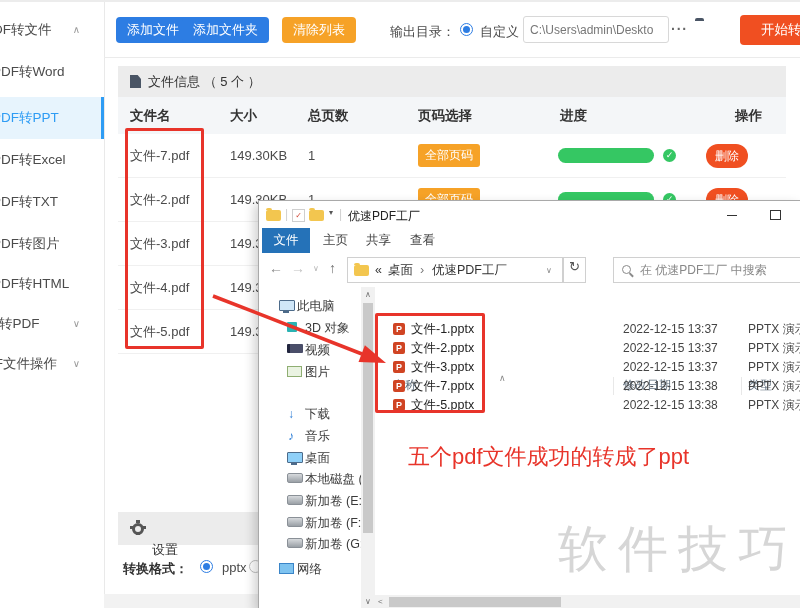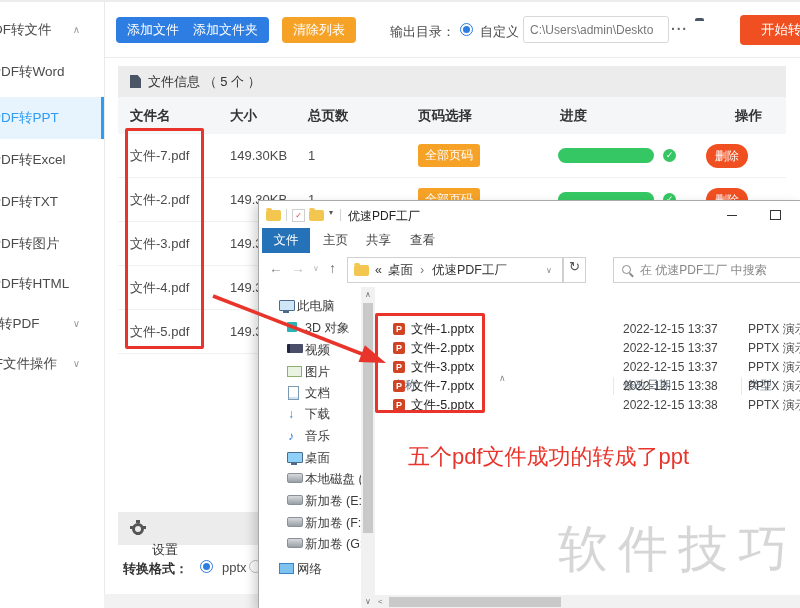--- a/index.html
+++ b/index.html
@@ -305,24 +305,20 @@
           <span class="tl" style="left:46px">3D 对象</span>
         </div>
       <div class="tree-item" style="top:53px">
           <span class="ti ic-video" style="left:28px"></span>
           <span class="tl" style="left:46px">视频</span>
         </div>
       <div class="tree-item" style="top:75px">
           <span class="ti ic-image" style="left:28px"></span>
           <span class="tl" style="left:46px">图片</span>
         </div>
-      <div class="tree-item" style="top:96px">
-          <span class="ti ic-doc" style="left:29px;top:3px"></span>
-          <span class="tl" style="left:46px">文档</span>
-        </div>
       <div class="tree-item" style="top:117px">
           <span class="ti ic-glyph" style="left:29px">↓</span>
           <span class="tl" style="left:46px">下载</span>
         </div>
       <div class="tree-item" style="top:139px">
           <span class="ti ic-glyph" style="left:29px">♪</span>
           <span class="tl" style="left:46px">音乐</span>
         </div>
       <div class="tree-item" style="top:161px">
           <span class="ti ic-pc" style="left:28px;background:#8fd0f8"></span>

